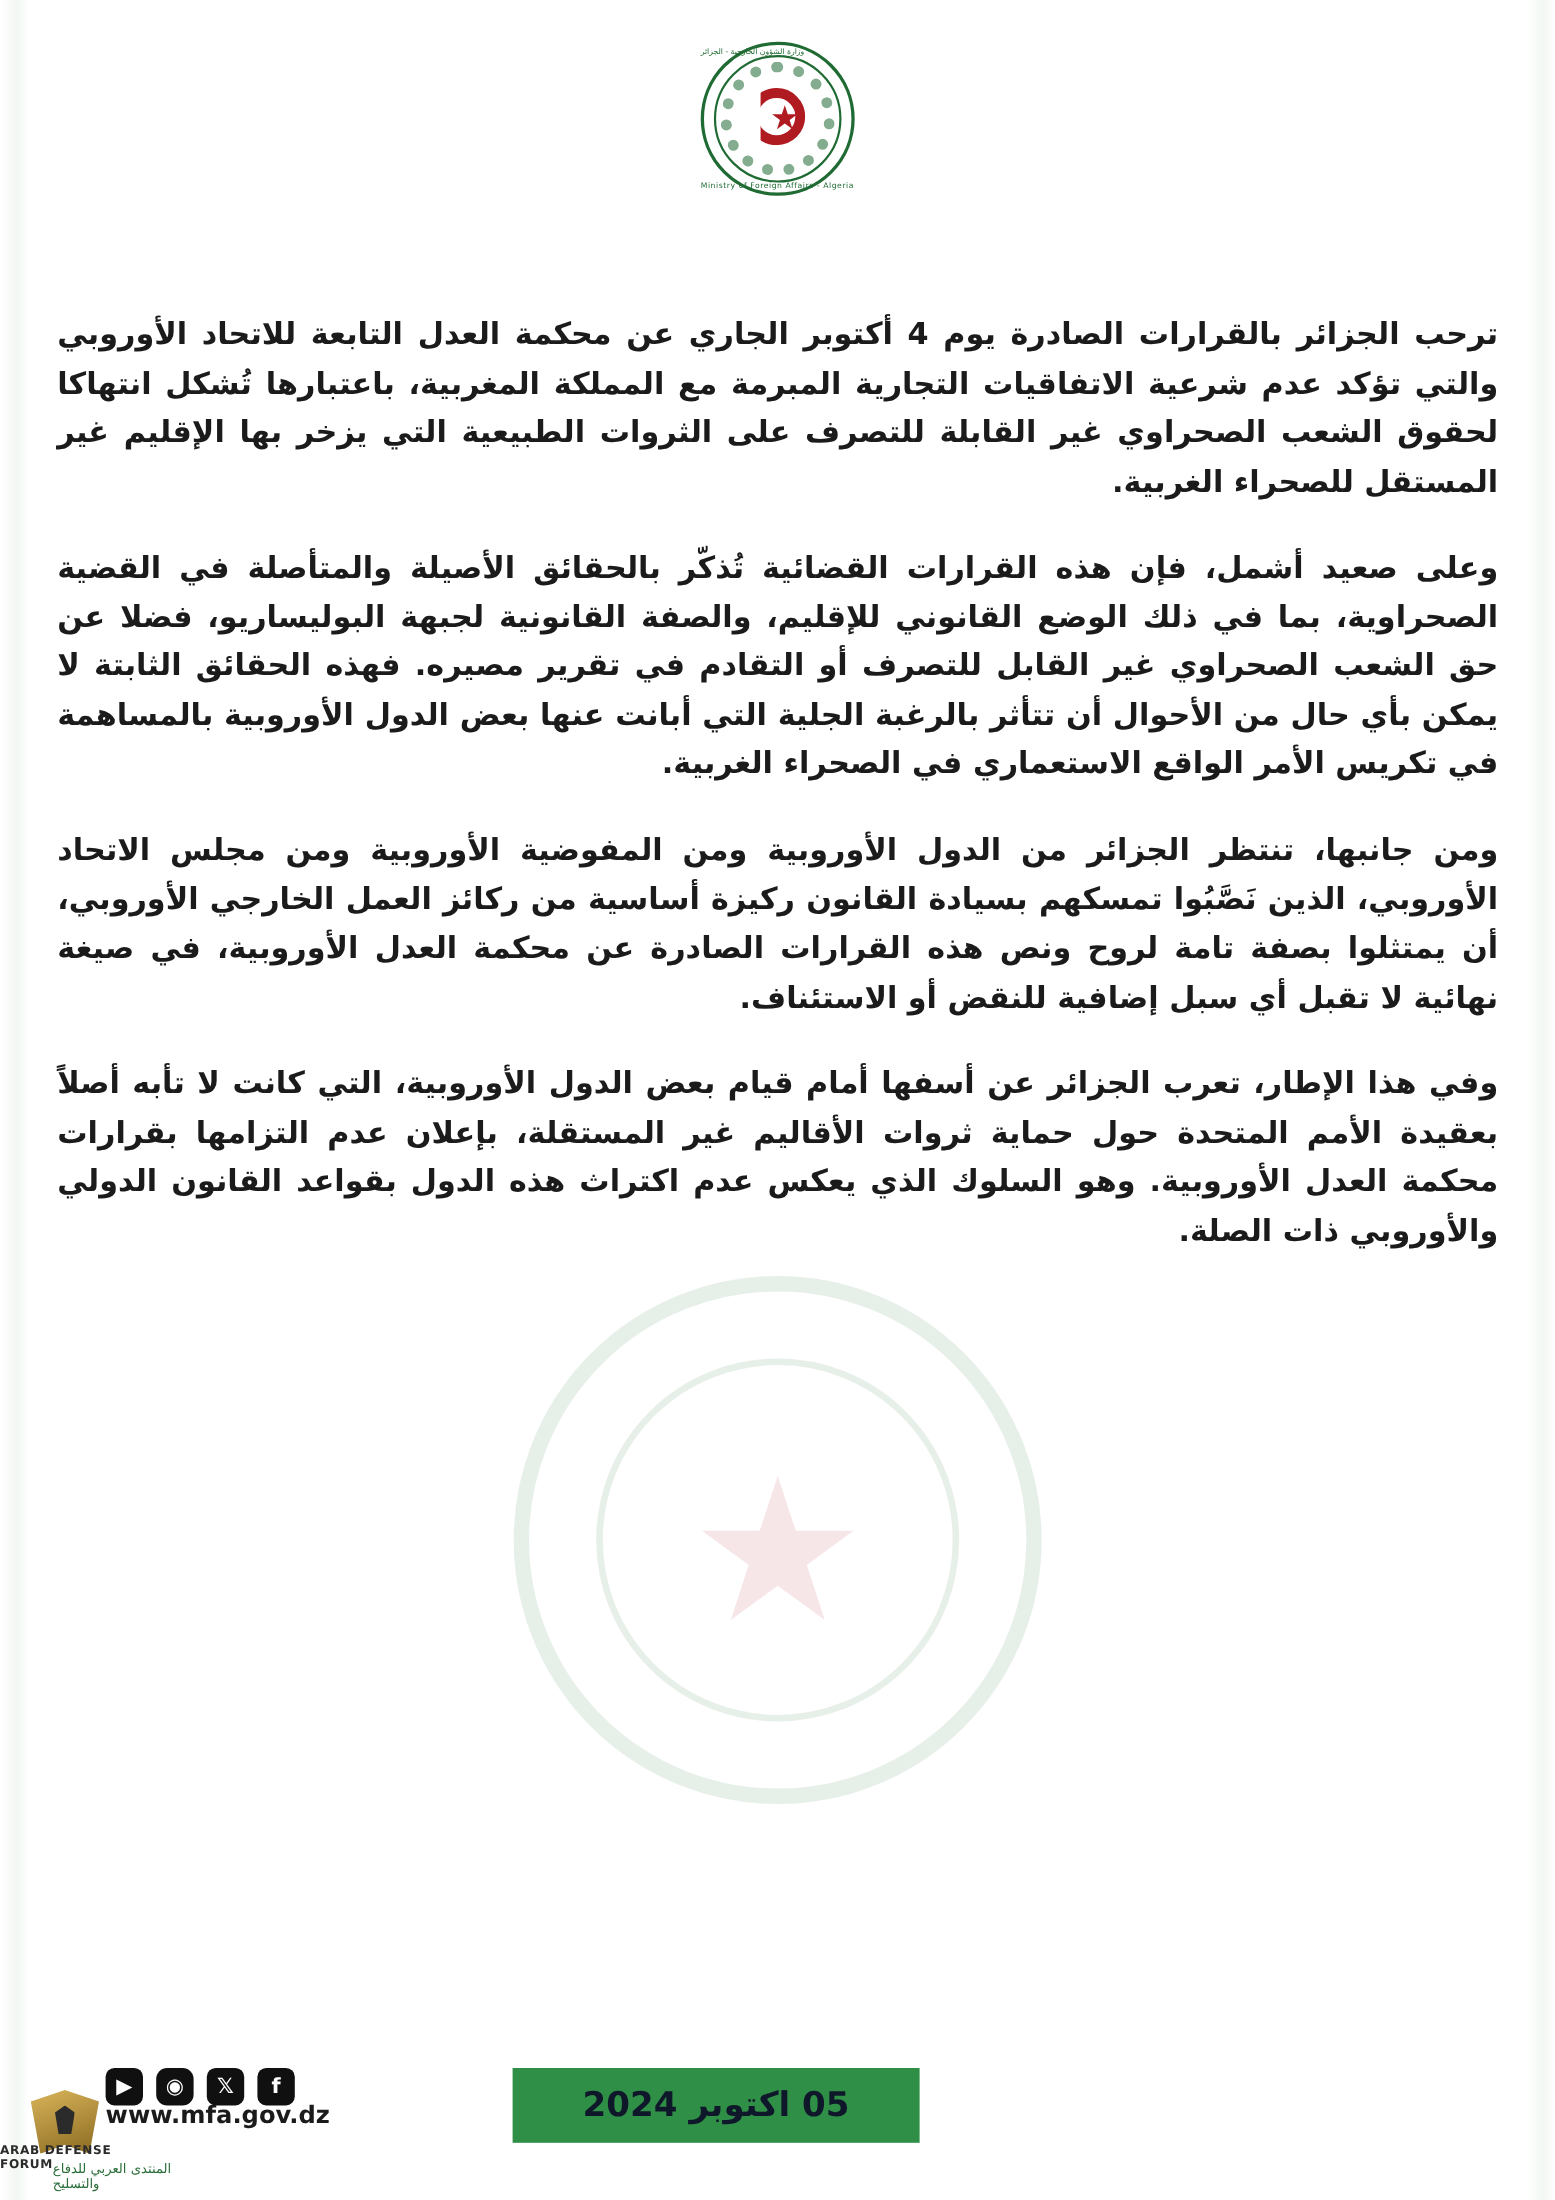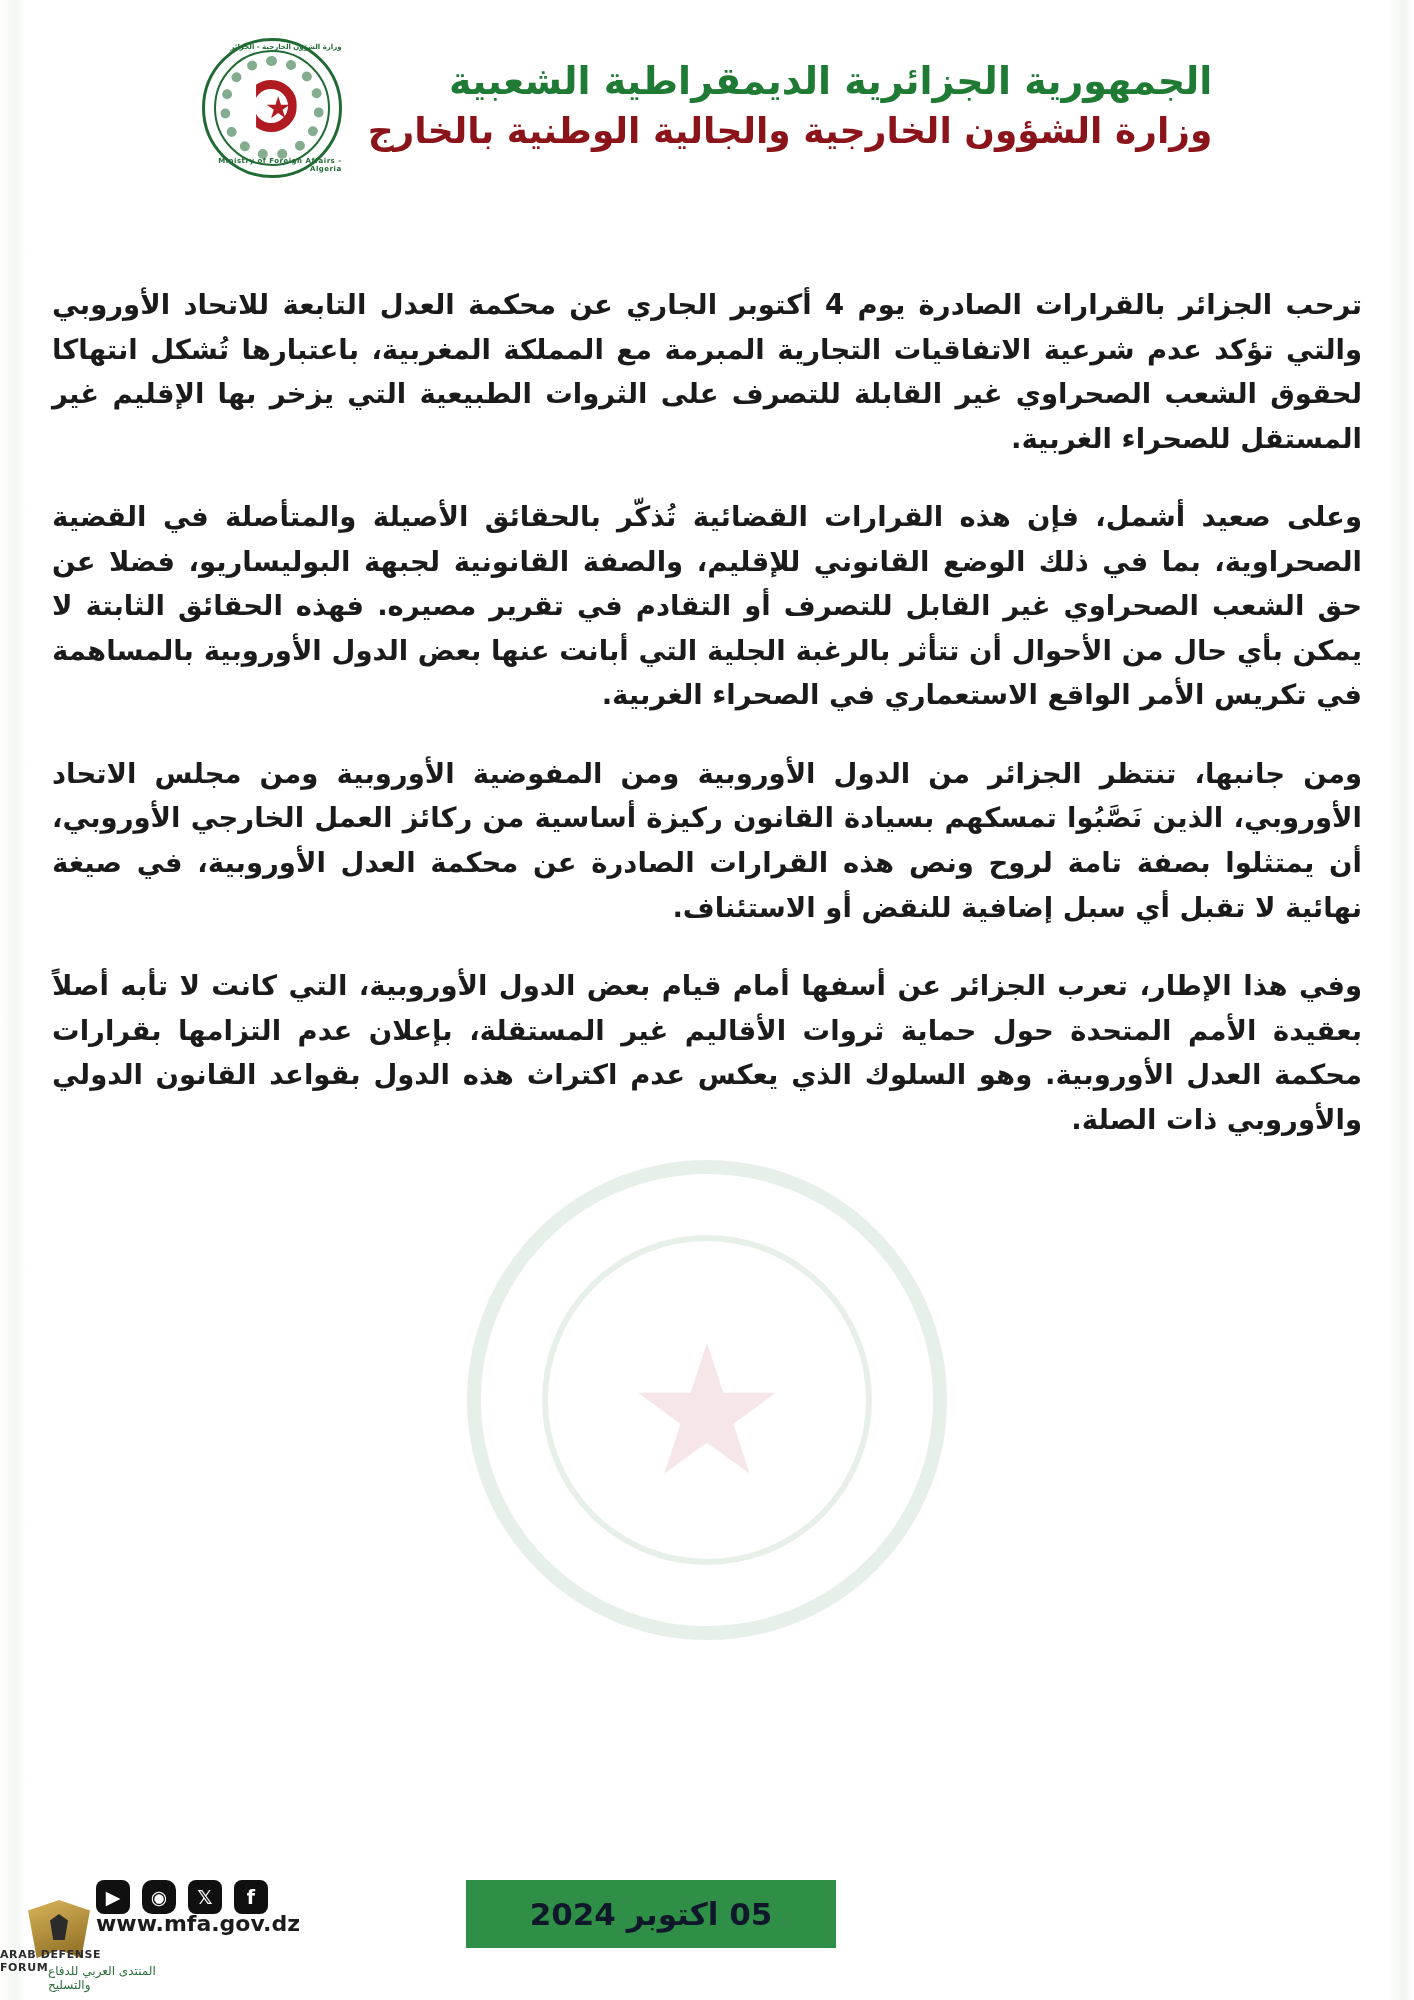--- a/index.html
+++ b/index.html
@@ -164,24 +164,24 @@
     border-radius: 50%;
     border: 10px dotted #1f6b33;
     box-sizing: border-box;
     opacity: 0.55;
   }
   .emblem .seal-top,
   .emblem .seal-bottom {
     position: absolute;
     left: 0;
     right: 0;
-    text-align: right;
+    text-align: left;
     font-size: 7px;
     color: #1f6b33;
-    font-weight: bold;
+    font-weight: normal;
     letter-spacing: 0.5px;
   }
   .emblem .seal-top { top: 5px; }
   .emblem .seal-bottom { bottom: 5px; }
 
   
   .body-text {
     position: absolute;
     top: 282px;
     right: 52px;
@@ -317,24 +317,20 @@
   <div class="edge-left"></div>
   <div class="edge-right"></div>
 
   <div class="watermark">
     <div class="wm-circle"></div>
     <div class="wm-inner"></div>
     <div class="wm-star">★</div>
   </div>
 
   <div class="header">
-    <div class="header-text">
-      <div class="header-line1">الجمهورية الجزائرية الديمقراطية الشعبية</div>
-      <div class="header-line2">وزارة الشؤون الخارجية والجالية الوطنية بالخارج</div>
-    </div>
     <div class="emblem">
       <div class="ring-outer"></div>
       <div class="ring-inner"></div>
       <div class="wreath"></div>
       <div class="seal-top">وزارة الشؤون الخارجية - الجزائر</div>
       <div class="seal-bottom">Ministry of Foreign Affairs - Algeria</div>
       <div class="crescent-wrap">
         <div class="crescent"></div>
         <div class="star">★</div>
       </div>

